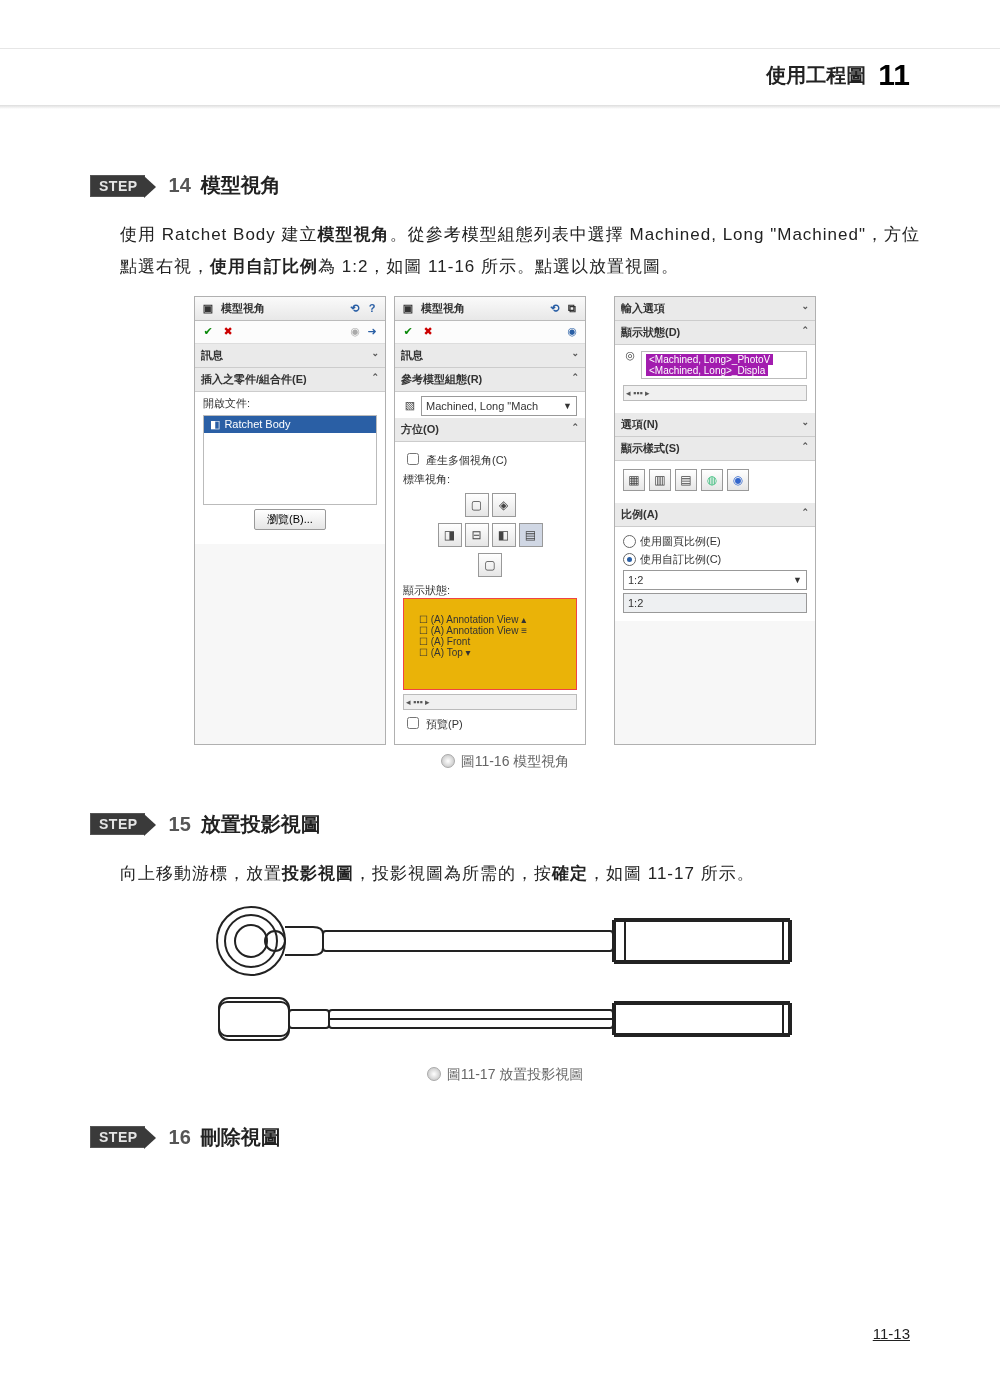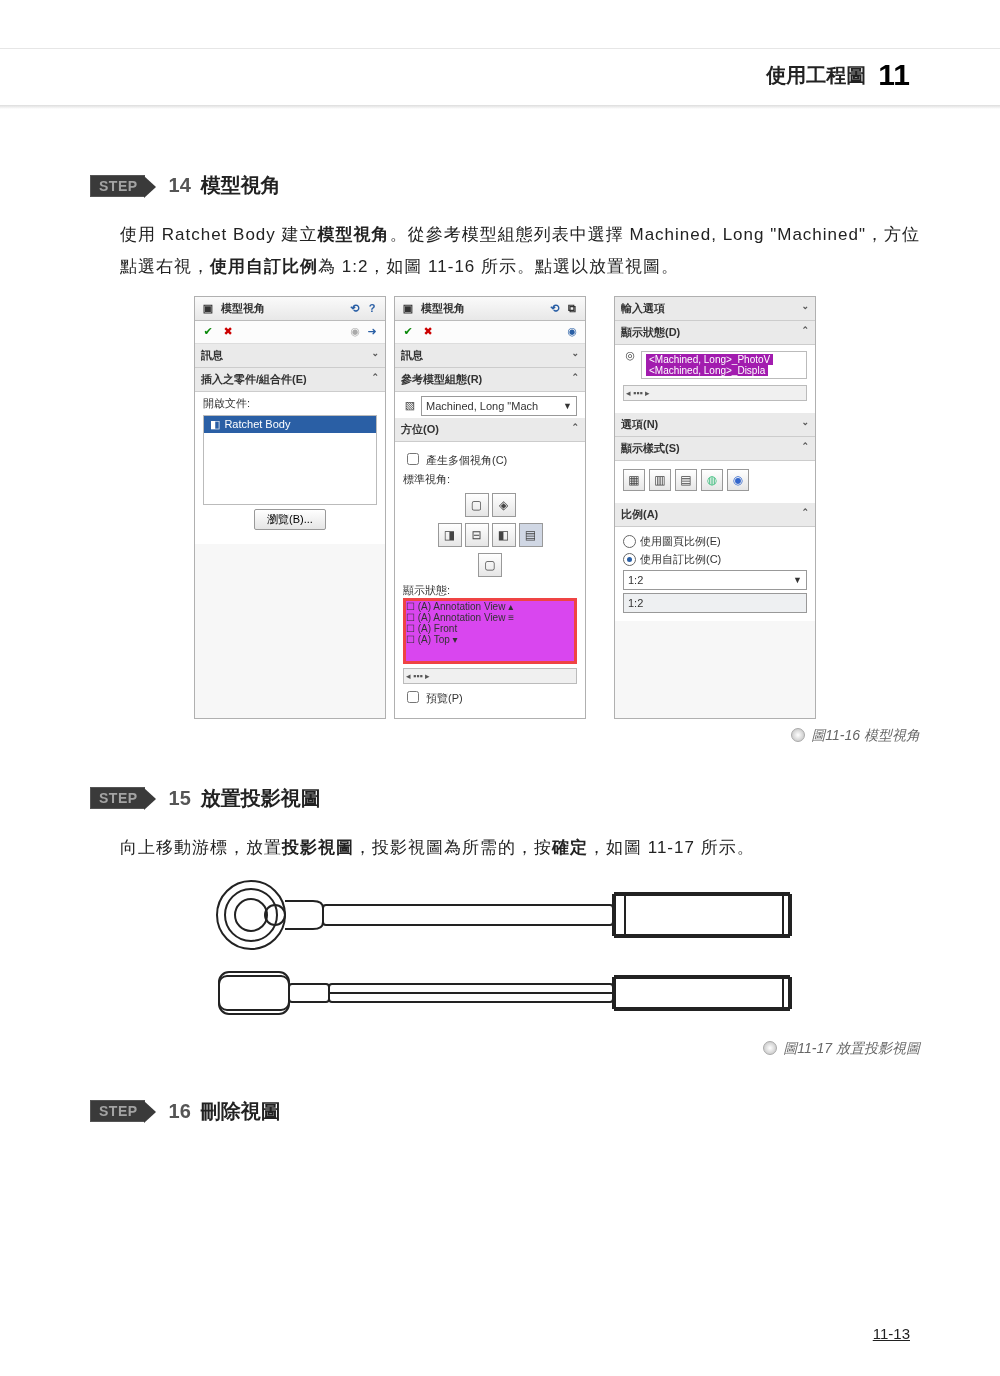--- a/index.html
+++ b/index.html
@@ -44,21 +44,21 @@
 
   .step {
     display: inline-flex;
     align-items: center;
     gap: 10px;
     margin-top: 22px;
     margin-bottom: 14px;
   }
   .step-badge {
     background: #3a3a3a;
-    color: #a3a3a3;
+    color: #e5e5e5;
     font-weight: 900;
     font-size: 14px;
     padding: 2px 6px 2px 8px;
     letter-spacing: 0.5px;
     border: 1px solid #555;
     position:relative;
   }
   .step-badge::after{
     content:"";
     position:absolute;
@@ -142,22 +142,22 @@
   .chk { display:flex; align-items:flex-end; gap:4px; font-size:11px; margin:4px 0;}
   .chk input{width:12px;height:12px;}
   .icon-row { display:flex; gap:3px; flex-wrap:wrap; justify-content:center; margin:6px 0;}
   .sqbtn {
     width:22px; height:22px; border:1px solid #999;
     background:linear-gradient(#fff,#e6e6e6);
     display:flex; align-items:center; justify-content:center;
     font-size:12px; color:#444;
   }
   .small-list {
-    border:3px solid #ef4444; background:#d946ef; font-size:10px;
-    height:60px; overflow:hidden; padding:0;
+    border:1px solid #ef4444; background:#eab308; font-size:10px;
+    height:60px; overflow:hidden; padding:15px;
   }
   .small-list div{white-space:nowrap;}
   .scrollbar {
     height:14px; border:1px solid #bbb; background:#f0f0f0;
     display:flex; align-items:center; padding:0 2px; gap:2px; margin:4px 0;
     font-size:9px; color:#555;
   }
   .radio { display:flex; align-items:center; gap:4px; font-size:11px; margin:3px 0;}
   .radio .dot{
     width:11px;height:11px;border-radius:50%;border:1px solid #666;
@@ -165,23 +165,22 @@
   }
   .radio .dot.on::after{content:"";width:5px;height:5px;border-radius:50%;background:#2a5fa5;}
   .highlight {
     background:#a21caf; color:#fff; padding:0 3px;
   }
   .dstyle-row {display:flex; gap:4px; margin:4px 0;}
   .dstyle-row .sqbtn{width:20px;height:20px;}
   .dstyle-row .sqbtn.c1{color:#3b7;} 
   .dstyle-row .sqbtn.c2{color:#36c;}
   .figure-caption {
-    text-align:right; font-size:14px; color:#666;
+    text-align:center; font-size:14px; color:#666;
     margin:8px 0 18px 0;
-    font-style:italic;
   }
   .figure-caption .bullet{
     display:inline-block;width:12px;height:12px;border-radius:50%;
     background:radial-gradient(#fff,#bbb);border:1px solid #aaa;
     vertical-align:-2px;margin-right:6px;
   }
 
   
   .drawings { margin: 10px auto 6px auto; width:620px;}
   .drawing-row { display:flex; align-items:center; height:78px; }

